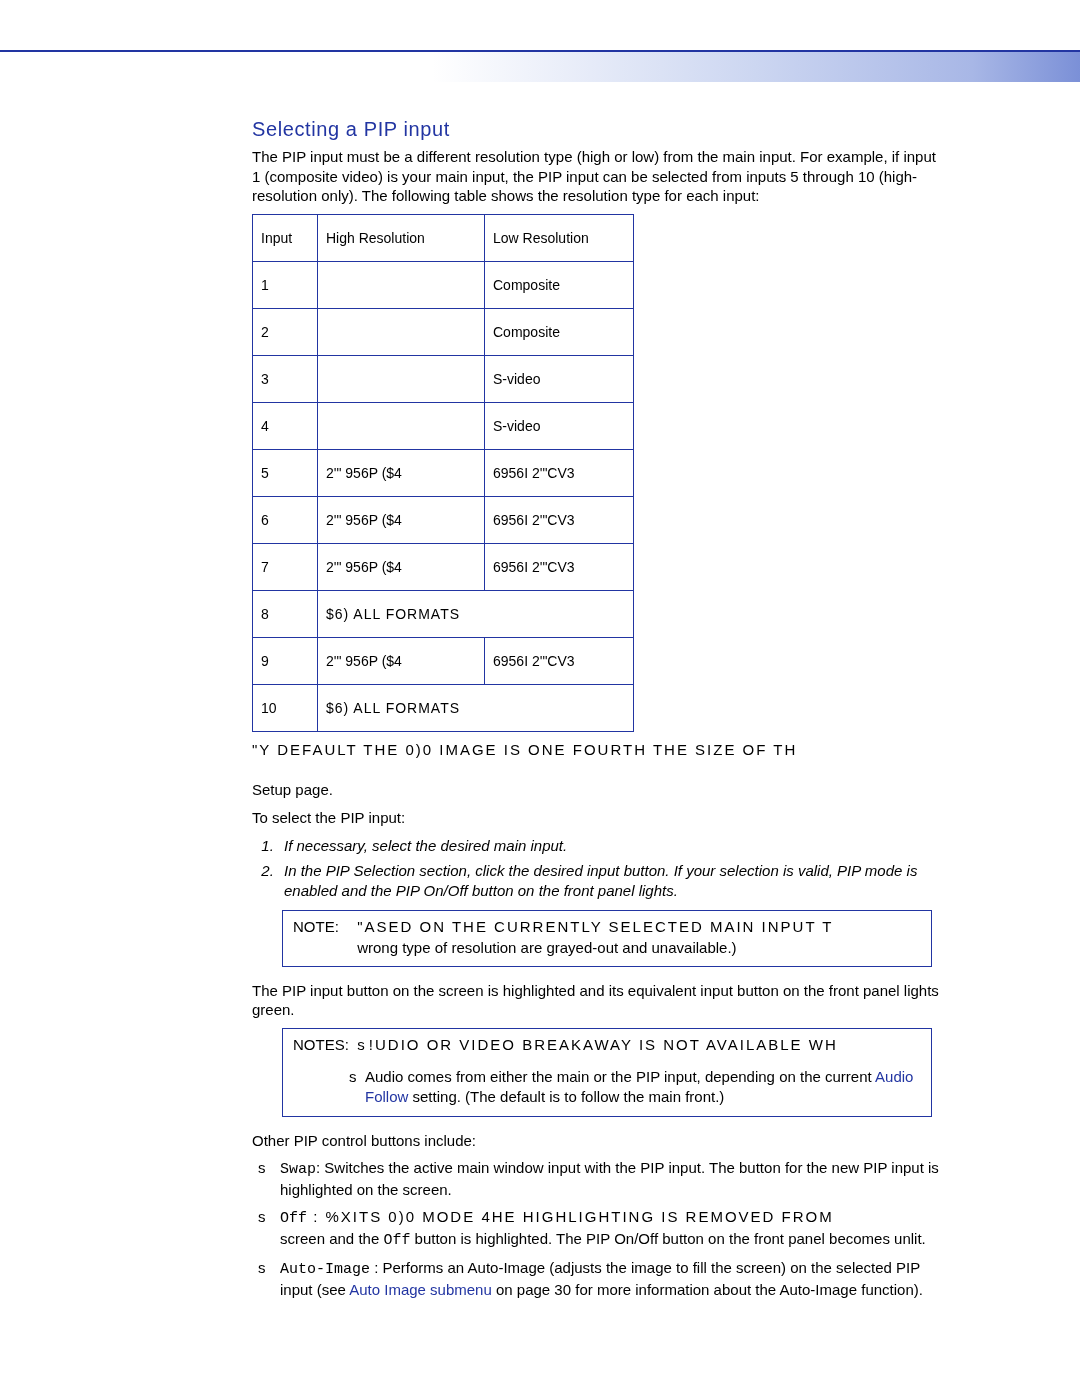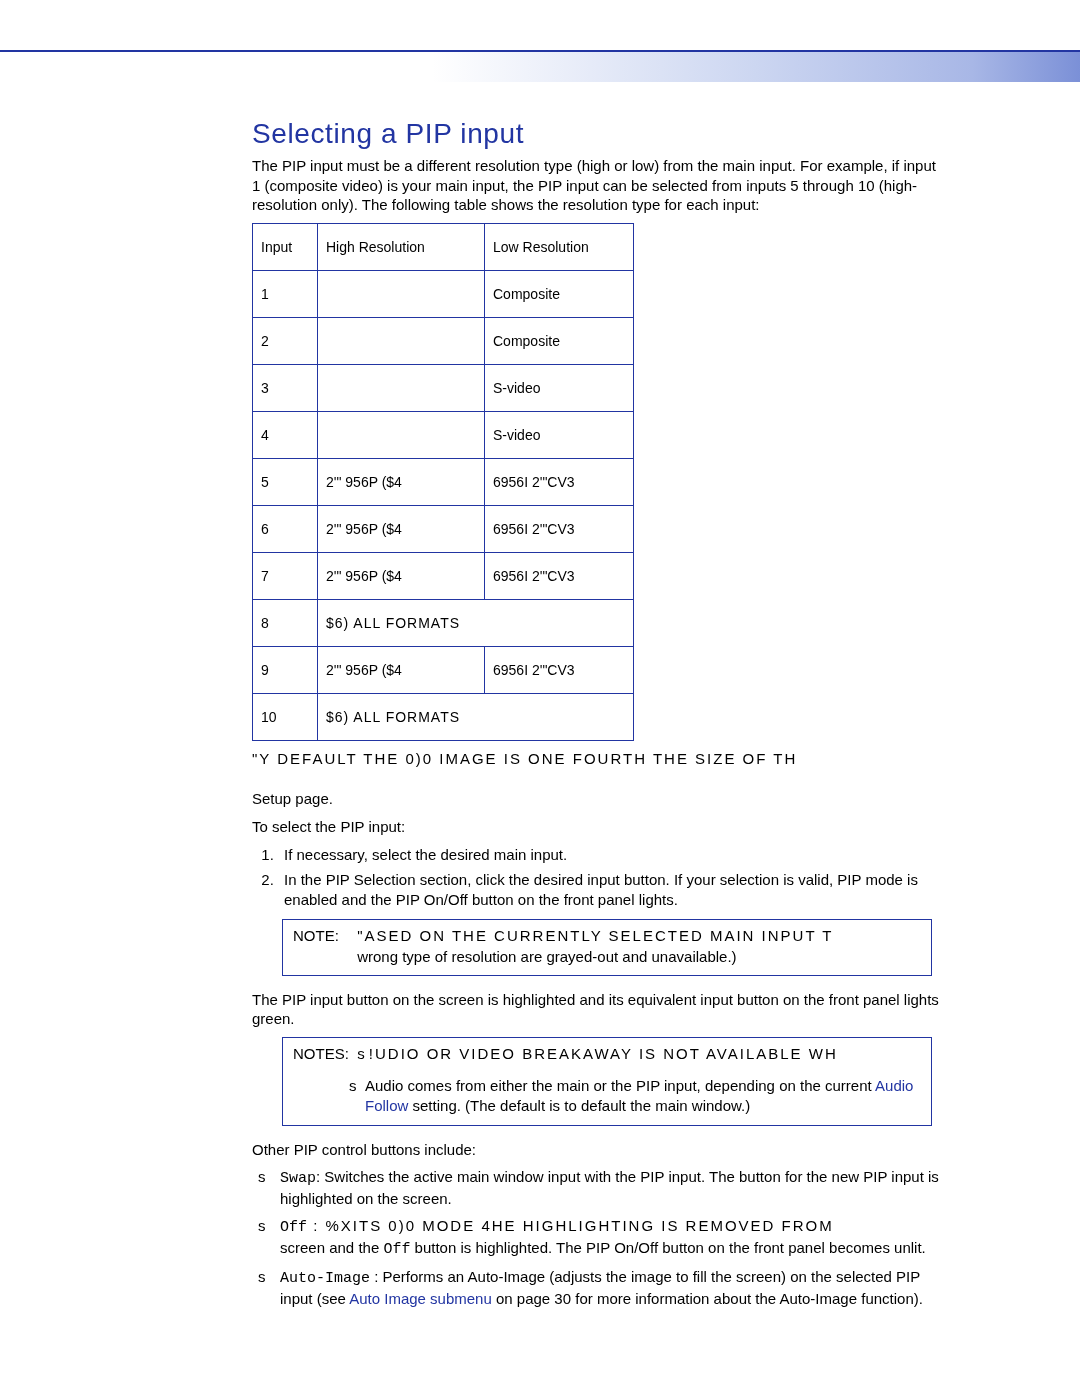--- a/index.html
+++ b/index.html
@@ -17,21 +17,21 @@
     margin-top: 50px;
     border-top: 2px solid #2235a2;
     background: linear-gradient(to right, #fff 0%, #fff 40%, #ccd6f1 70%, #a8b7e6 90%, #7b90d7 100%);
   }
   .content {
     padding: 36px 0 0 252px;
     width: 690px;
   }
   h2.section {
     font-family: Arial, Helvetica, sans-serif;
-    font-size: 28px;
+    font-size: 20px;
     color: #2235a2;
     font-weight: 400;
     letter-spacing: 0.6px;
     margin: 0 0 6px 0;
   }
   p { margin: 0 0 8px 0; line-height: 1.3; }
   table.resolution {
     border-collapse: collapse;
     margin: 4px 0 8px 0;
     font-size: 14px;
@@ -41,21 +41,21 @@
     padding: 15px 8px;
     text-align: left;
     vertical-align: top;
   }
   table.resolution th { font-weight: 400; }
   .col-input { width: 48px; text-align: center; }
   .col-high  { width: 150px; }
   .col-low   { width: 132px; }
   .spanboth { letter-spacing: 1px; }
 
-  ol.steps { margin: 4px 0 10px 0; padding-left: 26px; }
+  ol.steps { margin: 4px 0 10px 0; padding-left: 26px; font-style: italic; }
   ol.steps li { margin-bottom: 6px; line-height: 1.3; padding-left: 6px; }
 
   .notebox {
     border: 1px solid #2235a2;
     padding: 6px 10px 8px 10px;
     margin: 0 0 14px 30px;
     line-height: 1.35;
     width: 628px;
   }
   .notebox .label { display: inline-block; min-width: 60px; vertical-align: top; }
@@ -183,21 +183,21 @@
       <span class="label">NOTES:</span>
       <span class="body">
         <span>s </span>
         <span class="tt">!UDIO OR VIDEO BREAKAWAY IS NOT AVAILABLE WH</span>
       </span>
     </div>
     <div class="sub" style="margin-top:12px;">
       <span class="bullet-s">s</span>
       <span>Audio comes from either the main or the PIP input, depending on the current </span>
       <span class="link">Audio Follow</span>
-      <span> setting. (The default is to default the main window.)</span>
+      <span> setting. (The default is to follow the main front.)</span>
     </div>
   </div>
 
   <p>Other PIP control buttons include:</p>
 
   <ul class="sbullets">
     <li>
       <span class="s-mark">s</span>
       <span class="mono">Swap</span><span>: Switches the active main window input with the PIP input. The button for the new PIP input is highlighted on the screen.</span>
     </li>

